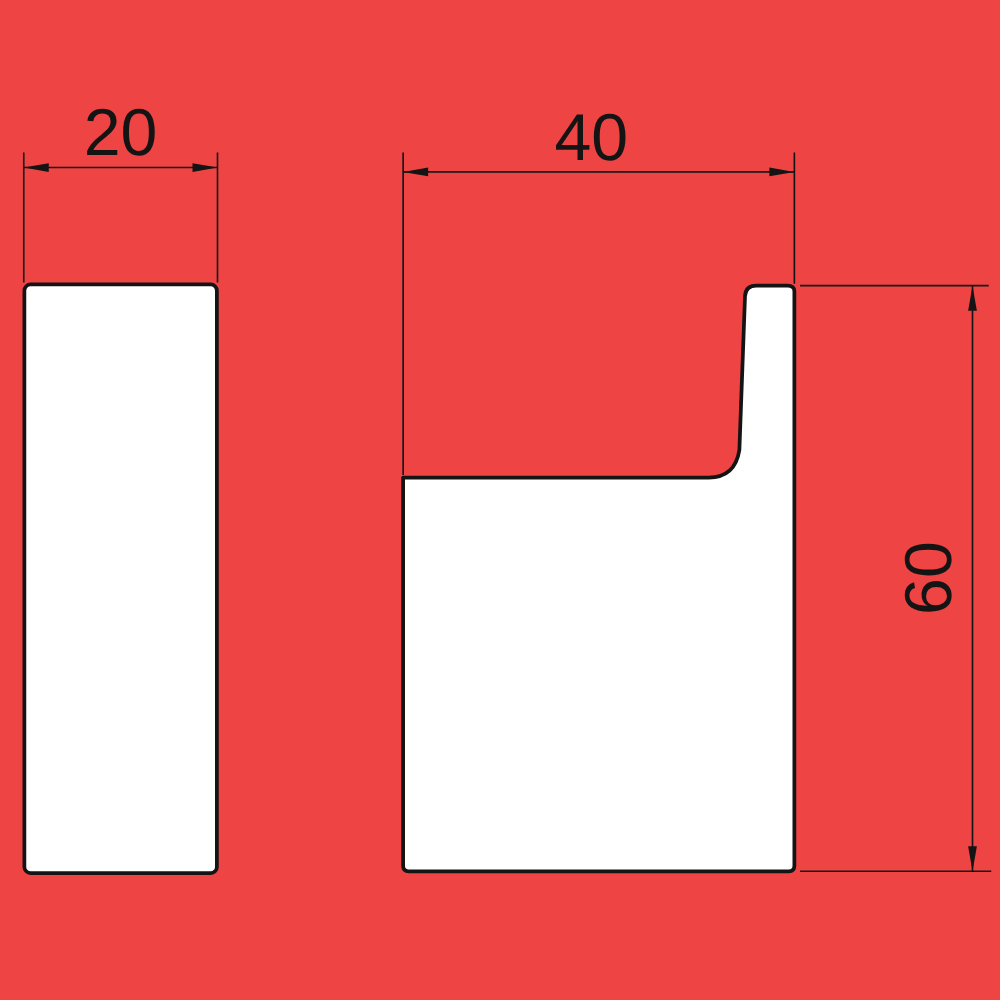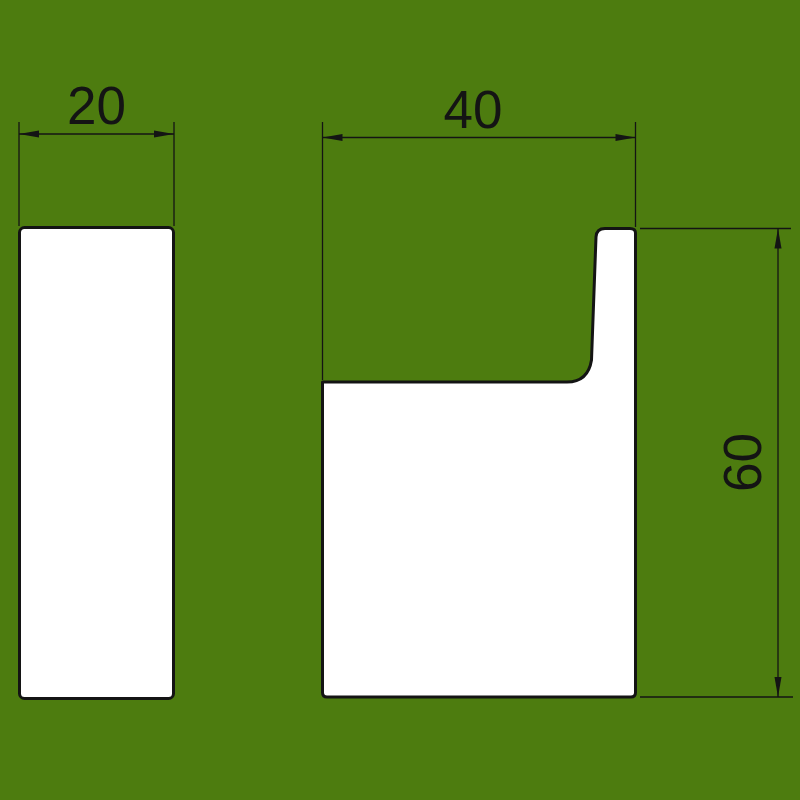--- a/index.html
+++ b/index.html
@@ -4,21 +4,21 @@
 <style>
   html, body {
     margin: 0;
     padding: 0;
     background: #ffffff;
   }
   .canvas {
     position: relative;
     width: 800px;
     height: 800px;
-    background: #4d7c0f;
+    background: #ef4444;
     overflow: hidden;
   }
   svg {
     display: block;
   }
   .dim-text {
     font-family: "Liberation Sans", "DejaVu Sans", sans-serif;
     font-size: 53px;
     fill: #141414;
   }

